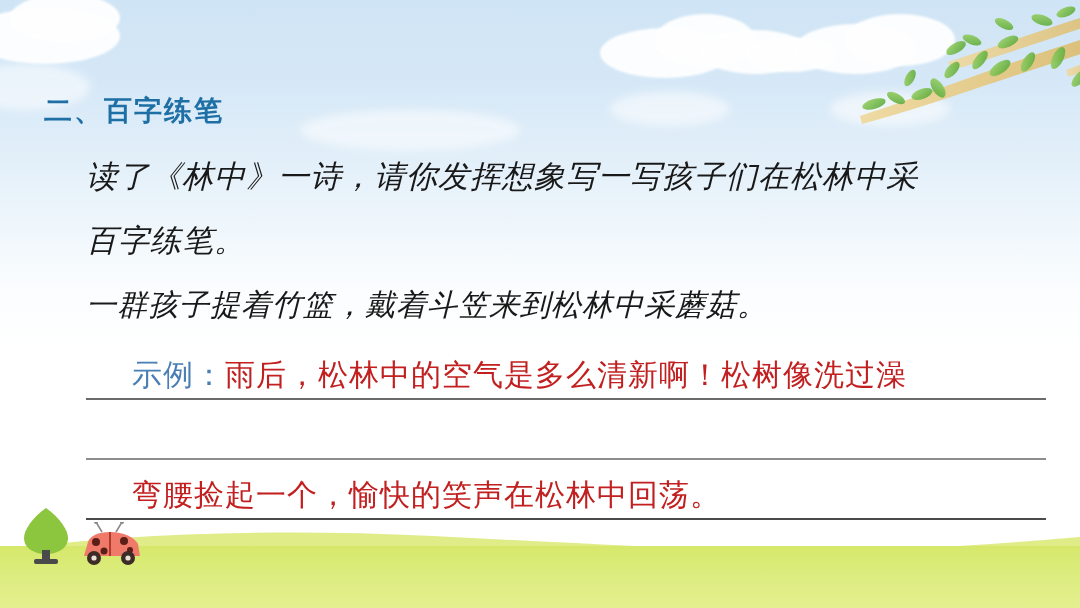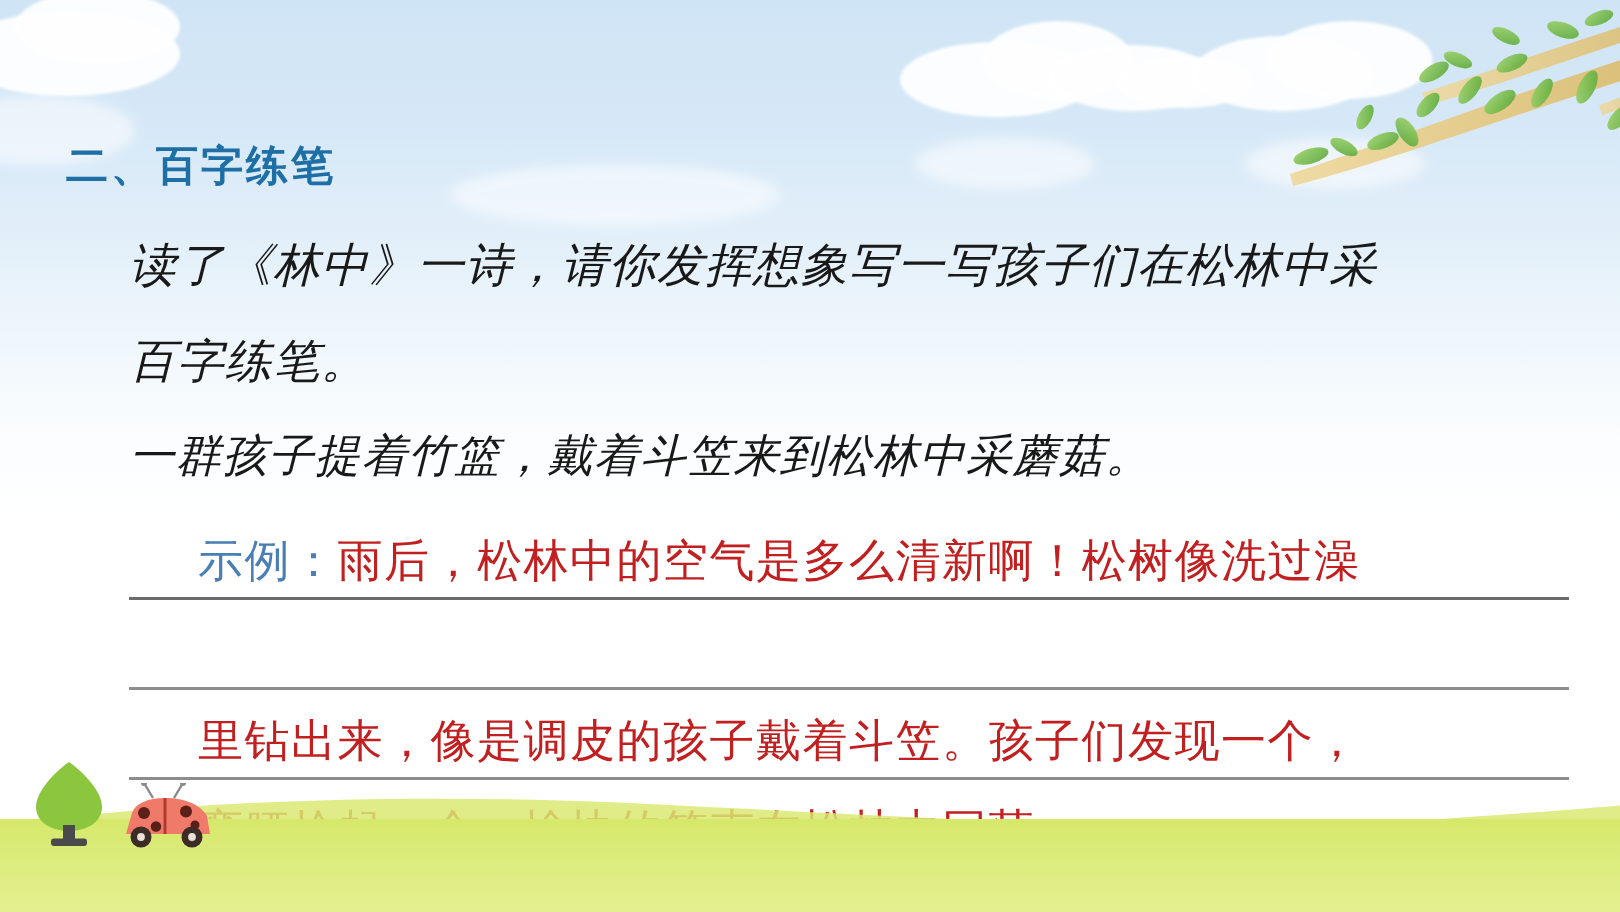--- a/index.html
+++ b/index.html
@@ -246,24 +246,20 @@
 
   <div class="example-block">
     <div class="ex-line">
       <span class="txt"><span class="lbl">示例：</span><span>雨后，松林中的空气是多么清新啊！松树像洗过澡</span></span>
       <div class="rule"></div>
     </div>
     <div class="ex-line">
       <div class="rule r2"></div>
     </div>
     <div class="ex-line">
-      <span class="txt">里钻出来，像是调皮的孩子戴着斗笠。孩子们发现一个，</span>
-      <div class="rule r3"></div>
-    </div>
-    <div class="ex-line">
       <span class="txt">弯腰捡起一个，愉快的笑声在松林中回荡。</span>
       <div class="rule r4"></div>
     </div>
   </div>
 
   <svg class="ground-hill" viewBox="0 0 1080 40" preserveAspectRatio="none">
     <path d="M0,40 L0,28 C120,12 260,6 420,14 C600,23 760,34 900,26 C980,21 1040,16 1080,12 L1080,40 Z" fill="#d9e972" opacity=".85"></path>
   </svg>
   <div class="ground"></div>
 

